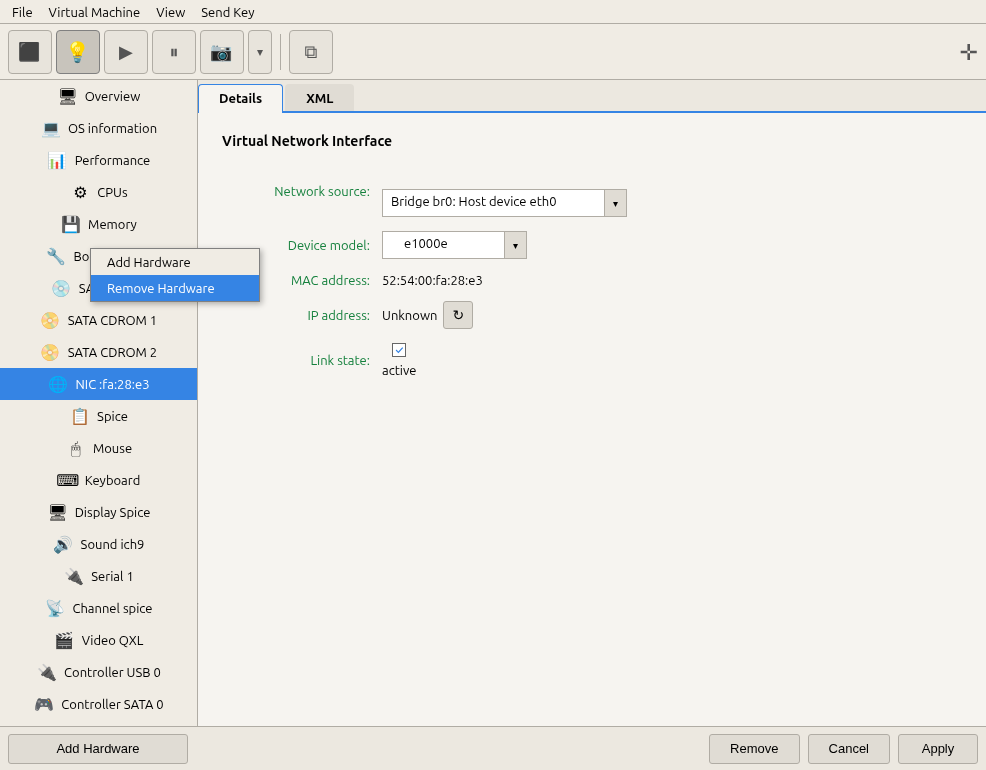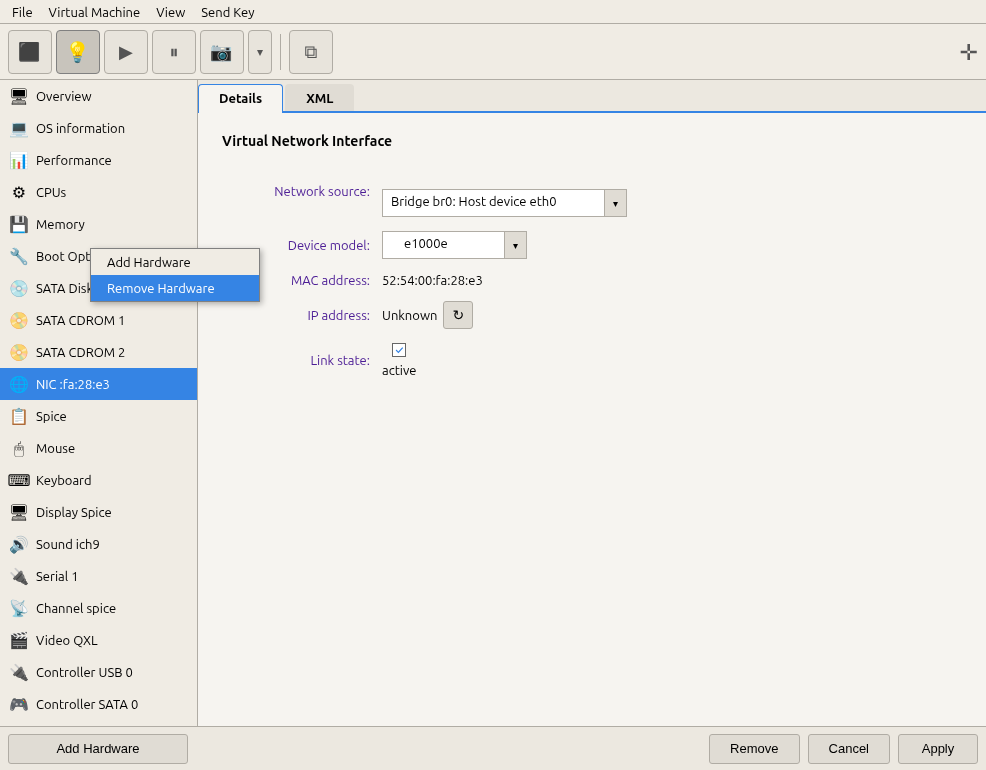--- a/index.html
+++ b/index.html
@@ -15,21 +15,21 @@
     .toolbar-btn.active { background: #c8c4bc; border-color: #808080; }
     .toolbar-sep { width: 1px; height: 36px; background: #b0aca4; margin: 0 4px; }
     .toolbar-spacer { flex: 1; }
     .toolbar-icon-move { font-size: 22px; color: #555; }
 
     
     .main { display: flex; height: calc(770px - 24px - 56px - 44px); }
 
     
     .sidebar { width: 198px; background: #f0ece4; border-right: 1px solid #b0aca4; overflow-y: auto; flex-shrink: 0; }
-    .sidebar-item { display: flex; align-items: center; padding: 5px 8px; cursor: pointer; gap: 6px; font-size: 13px; position: relative; }
+    .sidebar-item { display: flex; align-items: center; padding: 5px 8px; cursor: pointer; gap: 6px; font-size: 13px; position: relative; justify-content: center; }
     .sidebar-item.selected { background: #3584e4; color: white; }
     .sidebar-item .icon { width: 22px; height: 22px; display: flex; align-items: center; justify-content: center; flex-shrink: 0; font-size: 16px; }
     .sidebar-item .label { font-size: 13px; }
 
     
     .context-menu { position: absolute; left: 90px; top: 248px; background: #f0ece4; border: 1px solid #808080; box-shadow: 2px 2px 6px rgba(0,0,0,0.3); z-index: 100; min-width: 170px; }
     .context-menu-item { padding: 6px 16px; cursor: pointer; font-size: 13px; }
     .context-menu-item.highlighted { background: #3584e4; color: white; }
 
     
@@ -38,21 +38,21 @@
     
     .tabs { display: flex; border-bottom: 2px solid #3584e4; background: #ece8e0; padding-top: 4px; }
     .tab { padding: 6px 20px; cursor: pointer; font-size: 13px; border: 1px solid transparent; border-bottom: none; margin-right: 2px; background: #e0dcd4; border-radius: 4px 4px 0 0; font-weight: bold; }
     .tab.active { background: #f6f4f0; border-color: #3584e4; border-bottom-color: #f6f4f0; margin-bottom: -2px; z-index: 1; }
 
     
     .detail-panel { padding: 20px 24px; flex: 1; }
     .section-title { font-size: 14px; font-weight: bold; margin-bottom: 16px; }
 
     .form-row { display: flex; align-items: center; margin-bottom: 14px; }
-    .form-label { width: 160px; text-align: right; padding-right: 12px; color: #4c1d95; font-size: 13px; flex-shrink: 0; }
+    .form-label { width: 160px; text-align: right; padding-right: 12px; color: #15803d; font-size: 13px; flex-shrink: 0; }
     .form-control { display: flex; align-items: center; gap: 6px; }
     .select-arrow { width: 22px; height: 26px; background: #e0dcd4; border-left: 1px solid #b0aca4; display: flex; align-items: center; justify-content: center; cursor: pointer; font-size: 10px; }
     .select-wrapper { display: flex; border: 1px solid #b0aca4; background: white; }
     .select-value { padding: 4px 8px; font-size: 13px; flex: 1; }
 
     .value-text { font-size: 13px; }
 
     .refresh-btn { width: 30px; height: 28px; background: #e0dcd4; border: 1px solid #b0aca4; display: flex; align-items: center; justify-content: center; cursor: pointer; font-size: 14px; border-radius: 3px; }
 
     .checkbox-row { display: flex; align-items: center; gap: 6px; flex-direction: column; }

